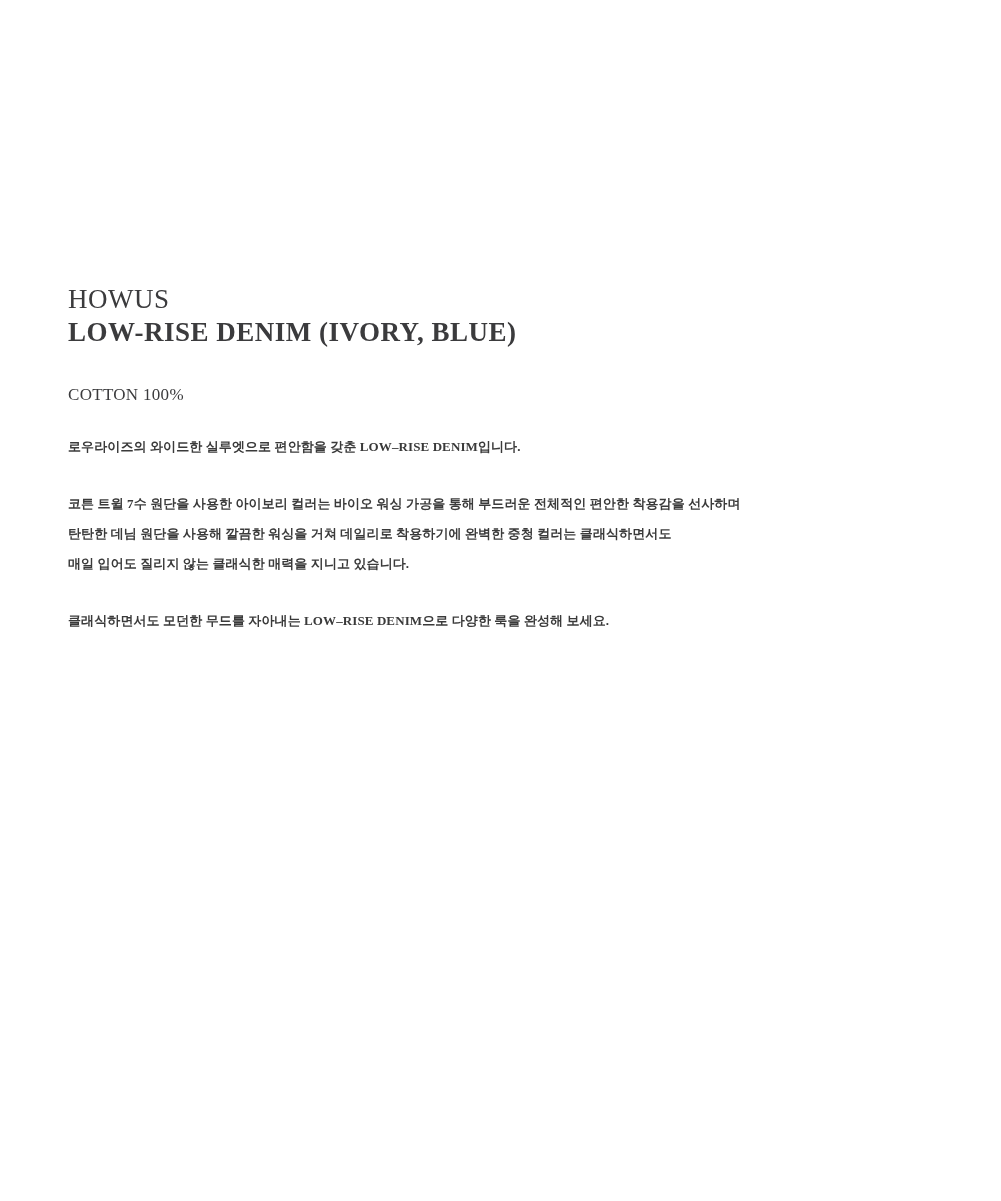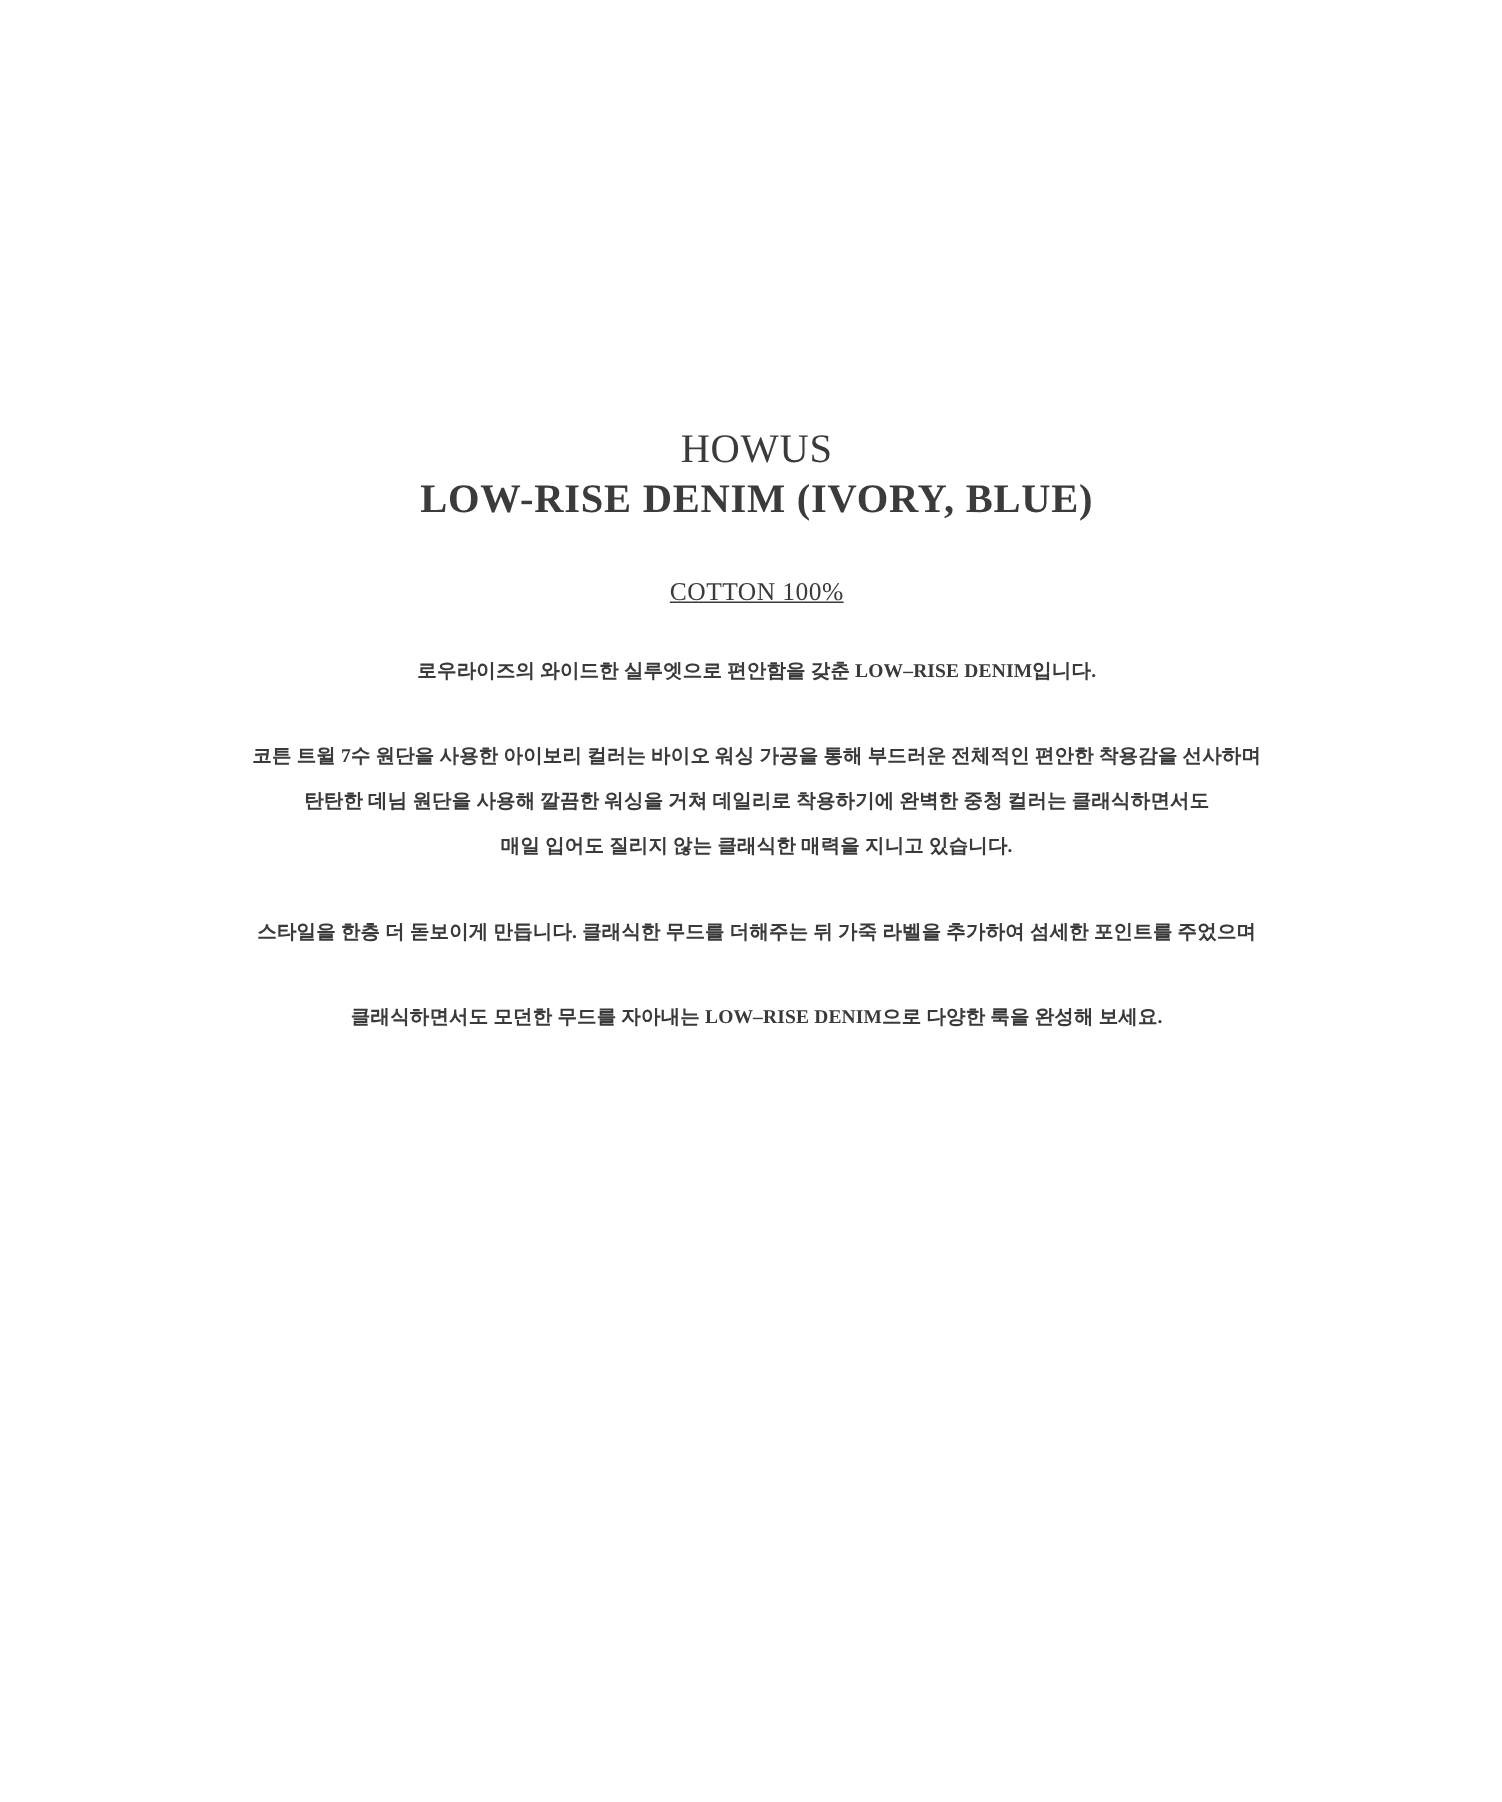--- a/index.html
+++ b/index.html
@@ -13,42 +13,40 @@
     overflow: hidden;
     font-family: "Liberation Serif", "DejaVu Serif", serif;
     color: #3a3a3c;
   }
   .page {
     width: 1001px;
     height: 1201px;
     background: #ffffff;
     box-sizing: border-box;
     padding: 283px 60px 0 68px;
-    text-align: center;
   }
   .title-block {
     font-size: 27px;
     line-height: 33px;
     letter-spacing: 0.5px;
     color: #3b3b3d;
   }
   .brand {
     font-weight: 500;
   }
   .product-name {
     font-weight: 700;
   }
   .composition {
     margin-top: 36px;
     font-size: 17px;
     line-height: 20px;
     font-weight: 500;
     letter-spacing: 0.3px;
     color: #3b3b3d;
-    text-decoration: underline;
   }
   .paragraph {
     margin-top: 27px;
     font-size: 13px;
     line-height: 30px;
     font-weight: 600;
     color: #3a3a3a;
     letter-spacing: 0.1px;
   }
   .paragraph .line {
@@ -71,20 +69,19 @@
     <div class="line">로우라이즈의 와이드한 실루엣으로 편안함을 갖춘 LOW–RISE DENIM입니다.</div>
   </div>
 
   <div class="paragraph">
     <div class="line">코튼 트윌 7수 원단을 사용한 아이보리 컬러는 바이오 워싱 가공을 통해 부드러운 전체적인 편안한 착용감을 선사하며</div>
     <div class="line">탄탄한 데님 원단을 사용해 깔끔한 워싱을 거쳐 데일리로 착용하기에 완벽한 중청 컬러는 클래식하면서도</div>
     <div class="line">매일 입어도 질리지 않는 클래식한 매력을 지니고 있습니다.</div>
   </div>
 
   <div class="paragraph">
-    <div class="line">스타일을 한층 더 돋보이게 만듭니다. 클래식한 무드를 더해주는 뒤 가죽 라벨을 추가하여 섬세한 포인트를 주었으며</div>
   </div>
 
   <div class="paragraph">
     <div class="line">클래식하면서도 모던한 무드를 자아내는 LOW–RISE DENIM으로 다양한 룩을 완성해 보세요.</div>
   </div>
 
 </div>
 
 </body></html>

